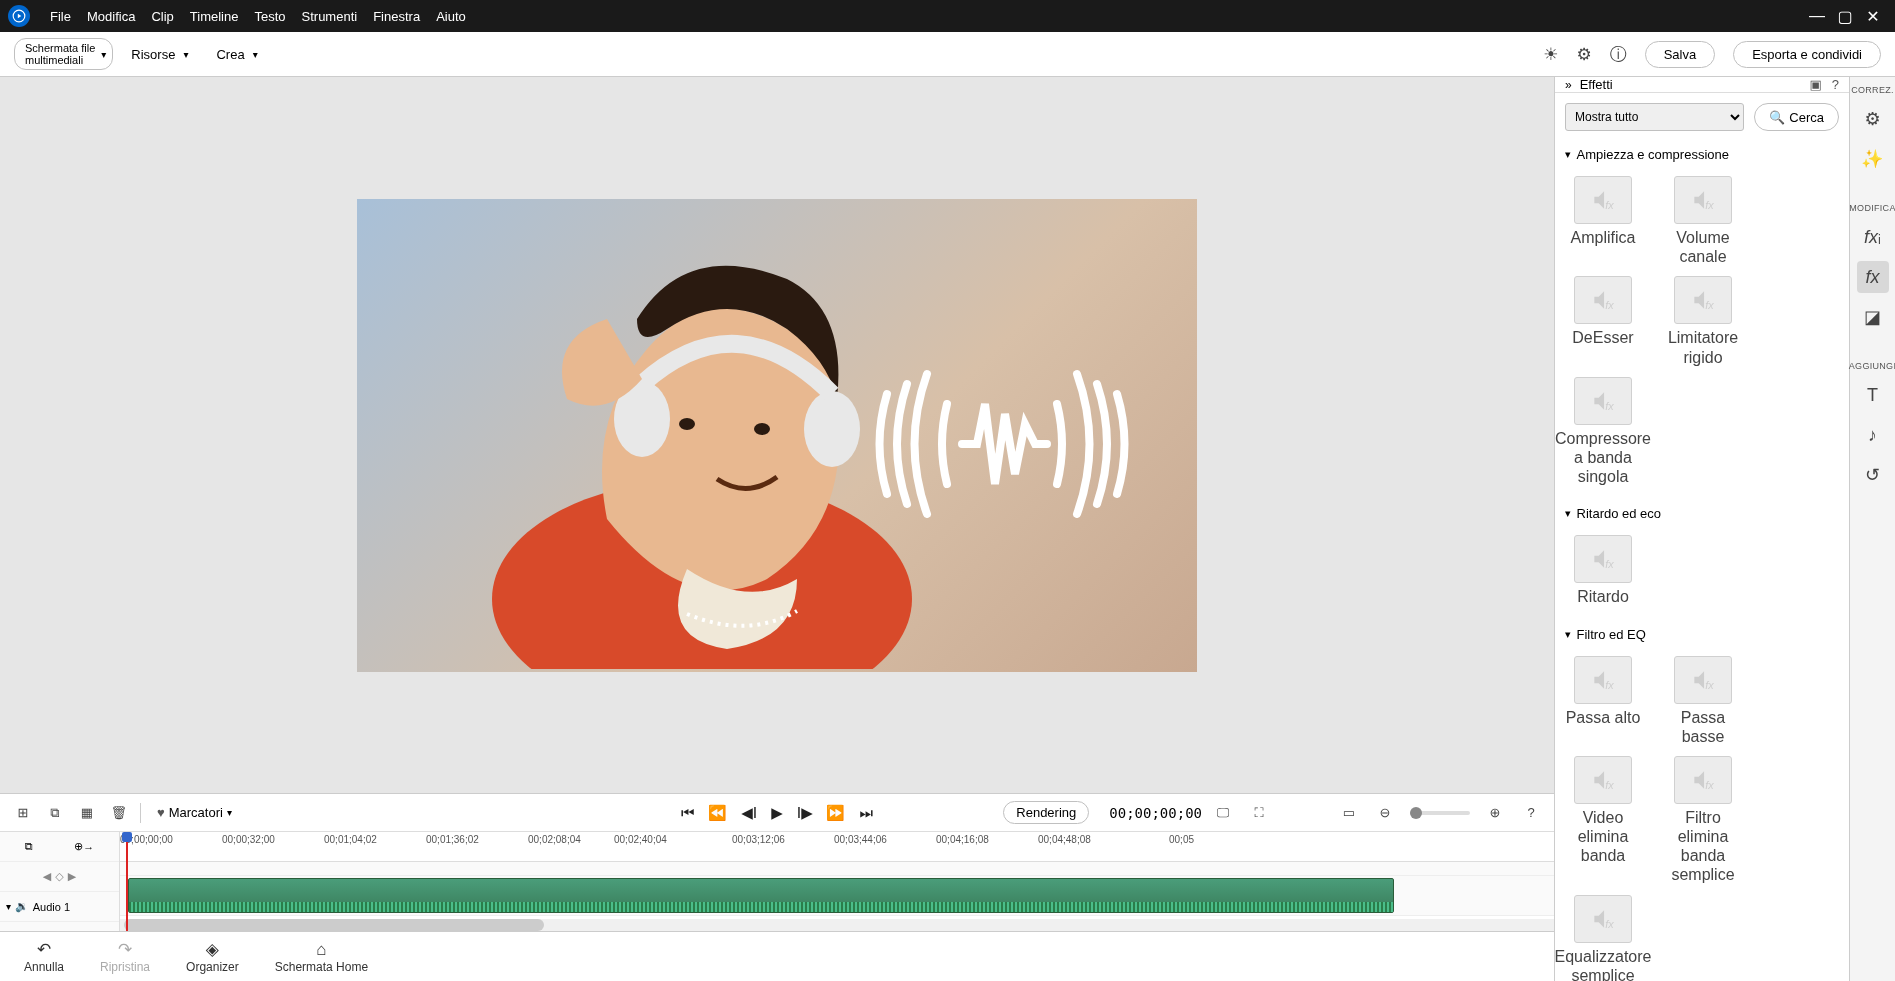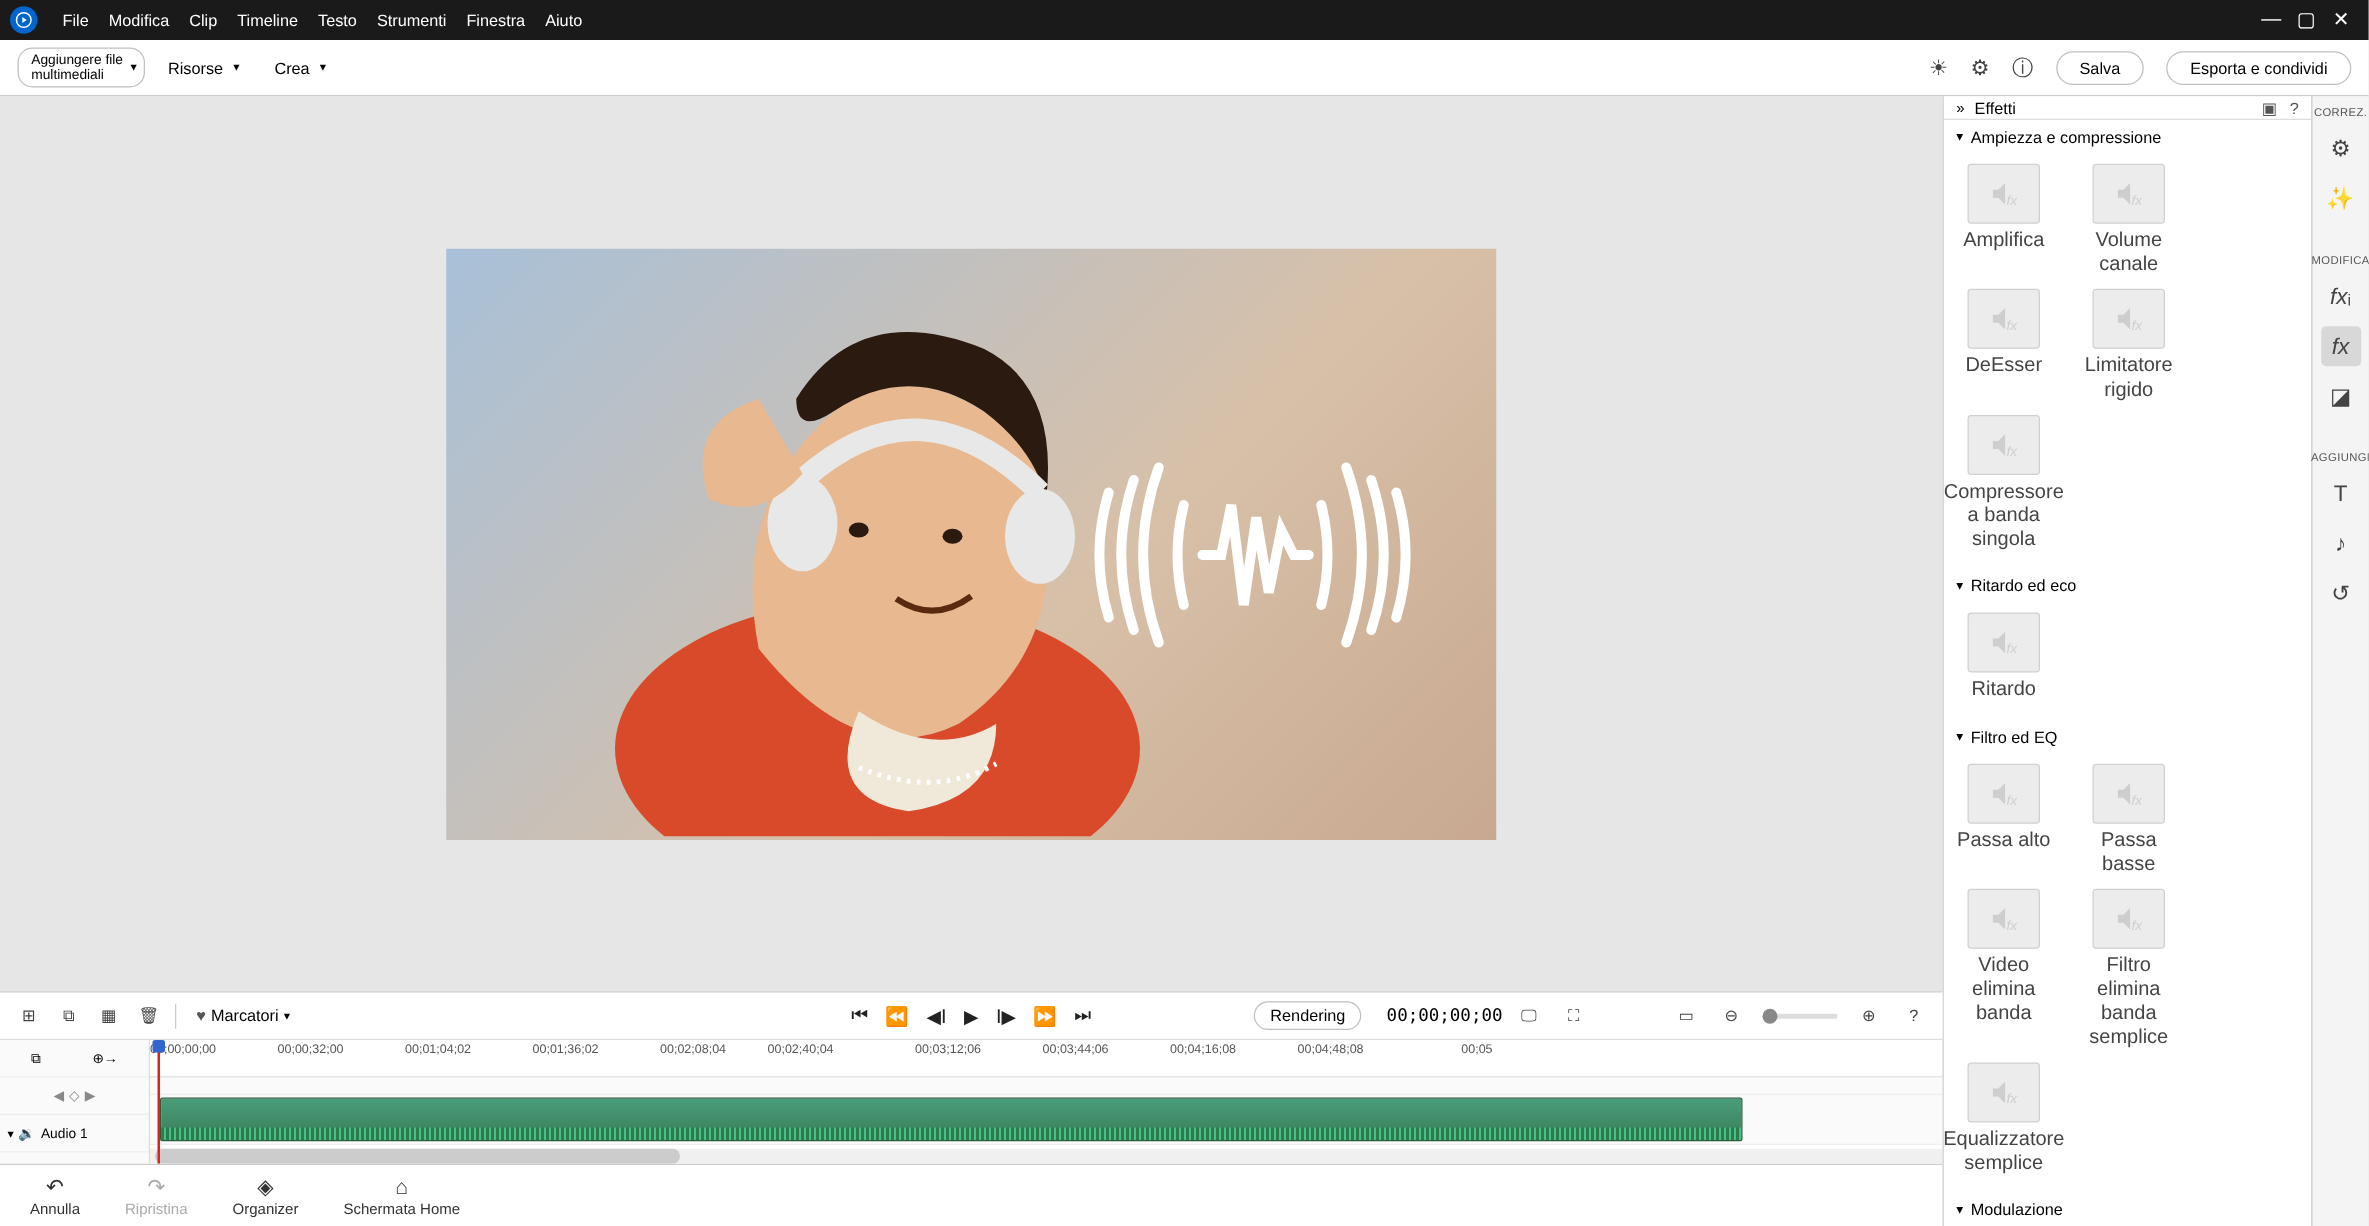--- a/index.html
+++ b/index.html
@@ -112,21 +112,21 @@
   <span class="menu-item">Finestra</span>
   <span class="menu-item">Aiuto</span>
   <div class="spacer"></div>
   <span class="win-btn">—</span>
   <span class="win-btn">▢</span>
   <span class="win-btn">✕</span>
 </div>
 
 <div class="toolbar">
   <div class="tb-dd">
-    <span style="white-space:pre-line;text-align:left;">Aggiungere file
+    <span style="white-space:pre-line;text-align:left;">Schermata file
 multimediali</span>
     <span class="chev">▾</span>
   </div>
   <div class="tb-link">
     <span>Risorse</span>
       <span class="chev">▾</span>
   </div>
   <div class="tb-link">
     <span>Crea</span>
       <span class="chev">▾</span>
@@ -275,20 +275,27 @@
   </div>
 
   <div class="fx-panel">
     <div class="fx-hdr">
       <span class="chev">»</span>
       <span>Effetti</span>
       <span class="sp"></span>
       <span class="hic">▣</span>
       <span class="hic">?</span>
     </div>
+    <div class="fx-search">
+      <select><option>Mostra tutto</option></select>
+      <div class="sbtn">
+          <span>🔍</span>
+          <span>Cerca</span>
+        </div>
+    </div>
     <div id="fx-cats">
         <div class="fx-cat">
           <span class="chev">▾</span>
           <span>Ampiezza e compressione</span>
         </div>
         <div class="fx-grid">
           <div class="fx-item">
             <div class="thumb">
               <svg viewBox="0 0 24 24">
                 <path d="M4 9v6h4l5 5V4L8 9H4z" fill="#aaa"></path>

